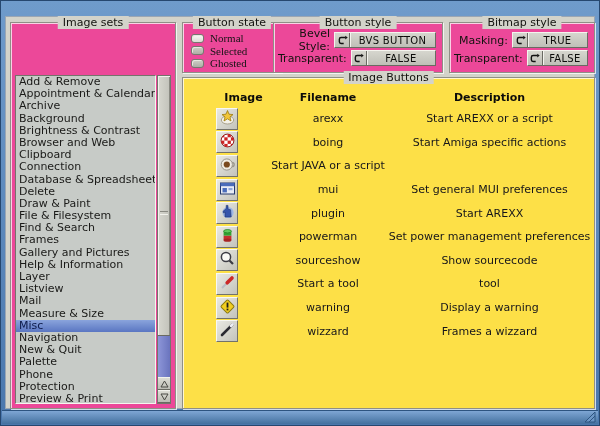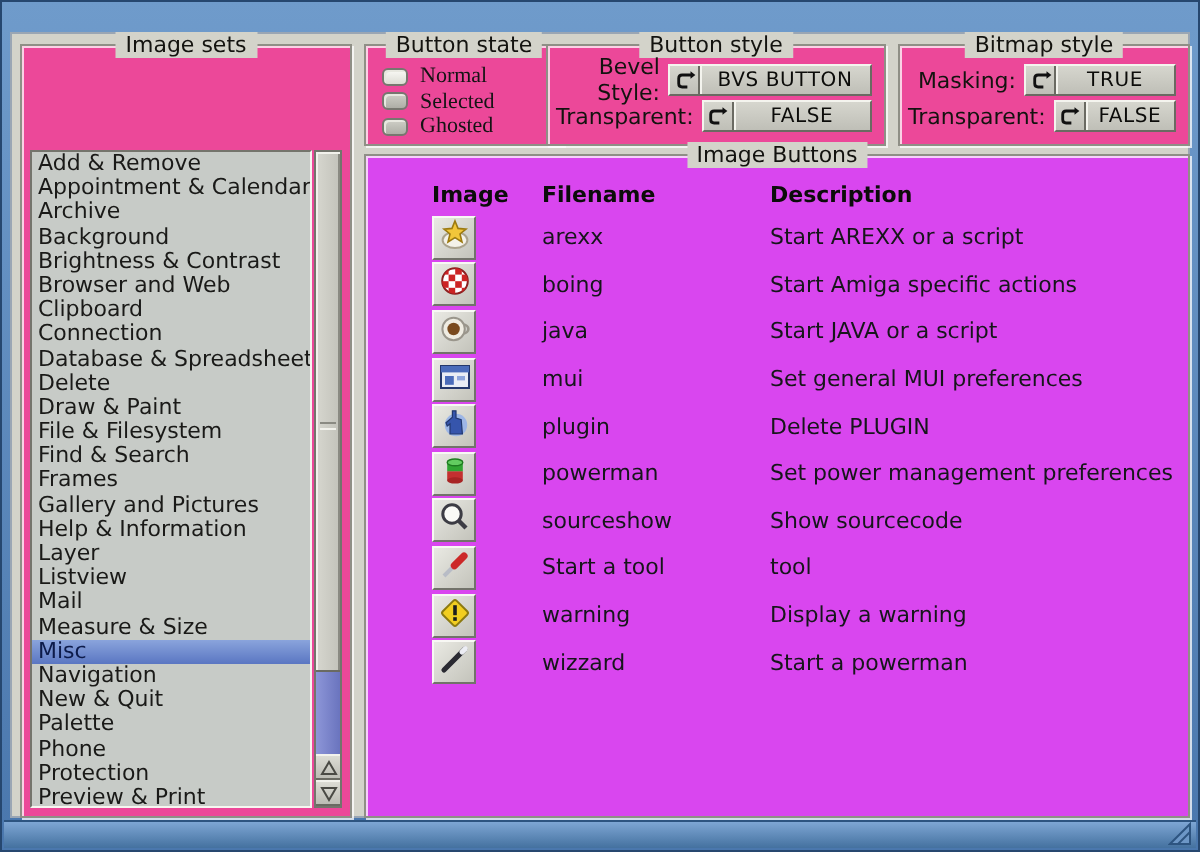--- a/index.html
+++ b/index.html
@@ -116,21 +116,21 @@
     border-bottom:1px solid #6a6a62; border-right:1px solid #6a6a62;
   }
   #group-buttonstyle .cycle { width:102px; }
   #group-bitmapstyle .cycle { width:76px; }
   .cycle-glyph { width:15px; display:flex; align-items:center; justify-content:center;
     border-right:1px solid #6a6a62; box-shadow:1px 0 0 #f4f4ee; }
   .cycle-value { flex:1; display:flex; align-items:center; justify-content:center;
     font-size:10px; letter-spacing:.3px; color:#0c0c0a; white-space:nowrap; }
 
   
-  #group-imagebuttons { left:176px; top:60px; width:413px; height:332px; background:#d946ef; }
+  #group-imagebuttons { left:176px; top:60px; width:413px; height:332px; background:#fde047;text-align:center; }
   .tbl-header, .tbl-row {
     display:grid; grid-template-columns:55px 114px 1fr;
     padding-left:33px; align-items:center;
   }
   .tbl-header { position:absolute; top:13px; left:0; right:0; font-weight:bold; color:#0c0c0a; }
   .tbl-body { position:absolute; top:29px; left:0; right:0; }
   .tbl-row { height:23.6px; }
   .icon-btn {
     width:22px; height:22px;
     background:linear-gradient(135deg,#e9e9e3,#c3c3bb);
@@ -332,21 +332,20 @@
           <div class="tbl-row">
     <span class="cell-icon">
               <button class="icon-btn">
                 <span><svg width="17" height="17" viewBox="0 0 17 17">
                     <ellipse cx="12.6" cy="8.5" rx="2.6" ry="2.2" fill="none" stroke="#9a968c" stroke-width="1.3"></ellipse>
                     <circle cx="7.8" cy="8.5" r="5.6" fill="#efece2" stroke="#9a968c"></circle>
                     <circle cx="7.8" cy="8.5" r="3.1" fill="#7a4a1e"></circle>
                   </svg></span>
               </button>
             </span>
-    <span class="cell-text cell-filename">java</span>
     <span class="cell-text cell-description">Start JAVA or a script</span>
   </div>
           <div class="tbl-row">
     <span class="cell-icon">
               <button class="icon-btn">
                 <span><svg width="17" height="17" viewBox="0 0 17 17">
                     <rect x="1.5" y="3" width="14" height="11" fill="#e9edf5" stroke="#24386c"></rect>
                     <rect x="1.5" y="3" width="14" height="3.2" fill="#4a6cba"></rect>
                     <rect x="3.5" y="8" width="4.4" height="4.4" fill="#4a6cba"></rect>
                     <rect x="9.5" y="8" width="4" height="2.2" fill="#8ea6dc"></rect>
@@ -359,21 +358,21 @@
           <div class="tbl-row">
     <span class="cell-icon">
               <button class="icon-btn">
                 <span><svg width="17" height="17" viewBox="0 0 17 17">
                     <circle cx="9" cy="9.5" r="5.6" fill="#9db6e6"></circle>
                     <path d="M6 14 L6 9 L4.6 10 L4 8.4 L7.2 5.6 L7.2 2.4 L9 2.4 L9 6 L11.6 6.8 L12.2 14 Z" fill="#3655ac" stroke="#22386e" stroke-width="0.6"></path>
                   </svg></span>
               </button>
             </span>
     <span class="cell-text cell-filename">plugin</span>
-    <span class="cell-text cell-description">Delete PLUGIN</span>
+    <span class="cell-text cell-description">Start AREXX</span>
   </div>
           <div class="tbl-row">
     <span class="cell-icon">
               <button class="icon-btn">
                 <span><svg width="17" height="17" viewBox="0 0 17 17">
                     <rect x="4.6" y="8.6" width="7.8" height="4.6" fill="#c43030"></rect>
                     <ellipse cx="8.5" cy="13.2" rx="3.9" ry="1.6" fill="#a82424"></ellipse>
                     <rect x="4.6" y="4.2" width="7.8" height="4.4" fill="#30a432"></rect>
                     <ellipse cx="8.5" cy="4.2" rx="3.9" ry="1.7" fill="#62cc60" stroke="#1e7a20" stroke-width="0.7"></ellipse>
                   </svg></span>
@@ -422,21 +421,21 @@
           <div class="tbl-row">
     <span class="cell-icon">
               <button class="icon-btn">
                 <span><svg width="17" height="17" viewBox="0 0 17 17">
                     <line x1="3" y1="14" x2="13.4" y2="3.6" stroke="#2a2a32" stroke-width="2.6" stroke-linecap="round"></line>
                     <line x1="12" y1="5" x2="13.6" y2="3.4" stroke="#ecedf4" stroke-width="2.6" stroke-linecap="round"></line>
                   </svg></span>
               </button>
             </span>
     <span class="cell-text cell-filename">wizzard</span>
-    <span class="cell-text cell-description">Start a powerman</span>
+    <span class="cell-text cell-description">Frames a wizzard</span>
   </div>
         </div>
     </div>
 
   </div>
 
   <div class="bottombar">
     <svg class="resize-gadget" width="12" height="12" viewBox="0 0 12 12">
       <path d="M11 1 L11 11 L1 11 Z" fill="#6d97c6" stroke="#2d5480" stroke-width="1"></path>
       <line x1="5" y1="11" x2="11" y2="5" stroke="#2d5480" stroke-width="1"></line>

